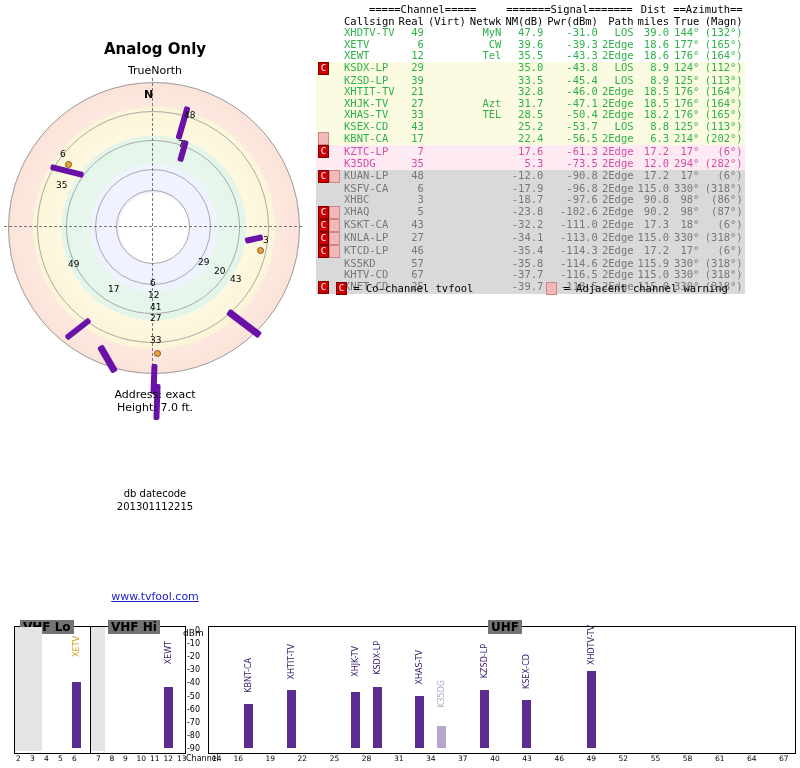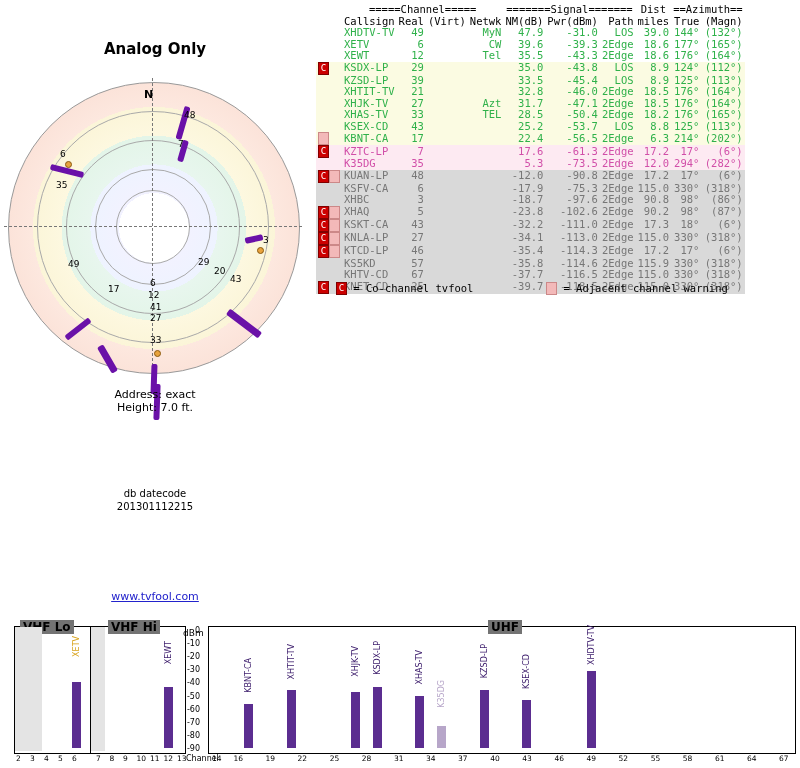--- a/index.html
+++ b/index.html
@@ -66,20 +66,21 @@
           writing-mode:vertical-rl;transform:rotate(180deg);white-space:nowrap;}
   #chan-axis{position:absolute;left:0;top:140px;width:800px;height:16px;font-size:7.5px;color:#000;}
   .chtick{position:absolute;top:2px;}
   #chan-word{position:absolute;font-size:8px;color:#000;}
 </style>
 </head>
 <body>
 
 <div id="polar-panel">
   <div id="polar-title">Analog Only</div>
+  <div id="truenorth-label">TrueNorth</div>
 
   <div id="polar-wrap">
     <div class="ring" id="ring-outer"></div>
     <div class="ring" id="ring-1"></div>
     <div class="ring" id="ring-2"></div>
     <div class="ring" id="ring-3"></div>
     <div class="ring" id="ring-4"></div>
     <div id="cross-h"></div>
     <div id="cross-v"></div>
     <div id="n-label">N</div>
@@ -322,21 +323,21 @@
           <td class="c-right" style="color: rgb(119, 119, 119);">17°</td>
           <td class="c-right" style="color: rgb(119, 119, 119);">(6°)</td>
         </tr>
         <tr style="background: rgb(217, 217, 217);">
           <td class="warncell"></td>
           <td class="" style="color: rgb(119, 119, 119);">KSFV-CA</td>
           <td class="c-right" style="color: rgb(119, 119, 119);">6</td>
           <td class="c-right" style="color: rgb(119, 119, 119);"></td>
           <td class="c-right" style="color: rgb(119, 119, 119);"></td>
           <td class="c-right" style="color: rgb(119, 119, 119);">-17.9</td>
-          <td class="c-right" style="color: rgb(119, 119, 119);">-75.3</td>
+          <td class="c-right" style="color: rgb(119, 119, 119);">-96.8</td>
           <td class="c-right" style="color: rgb(119, 119, 119);">2Edge</td>
           <td class="c-right" style="color: rgb(119, 119, 119);">115.0</td>
           <td class="c-right" style="color: rgb(119, 119, 119);">330°</td>
           <td class="c-right" style="color: rgb(119, 119, 119);">(318°)</td>
         </tr>
         <tr style="background: rgb(217, 217, 217);">
           <td class="warncell"></td>
           <td class="" style="color: rgb(119, 119, 119);">XHBC</td>
           <td class="c-right" style="color: rgb(119, 119, 119);">3</td>
           <td class="c-right" style="color: rgb(119, 119, 119);"></td>

